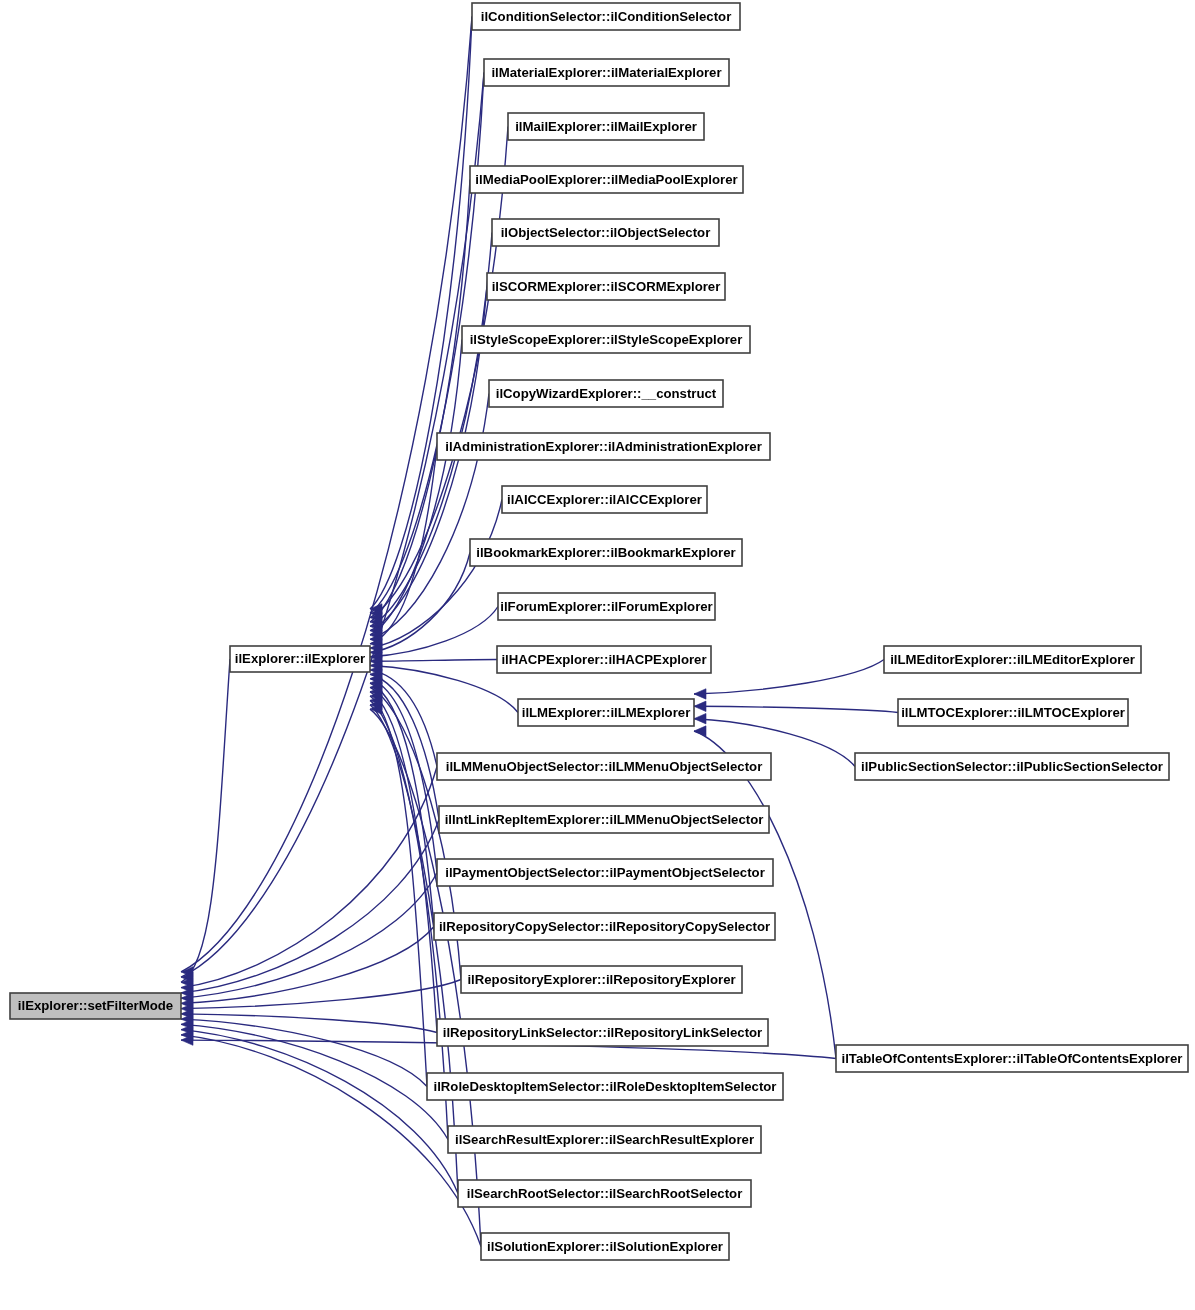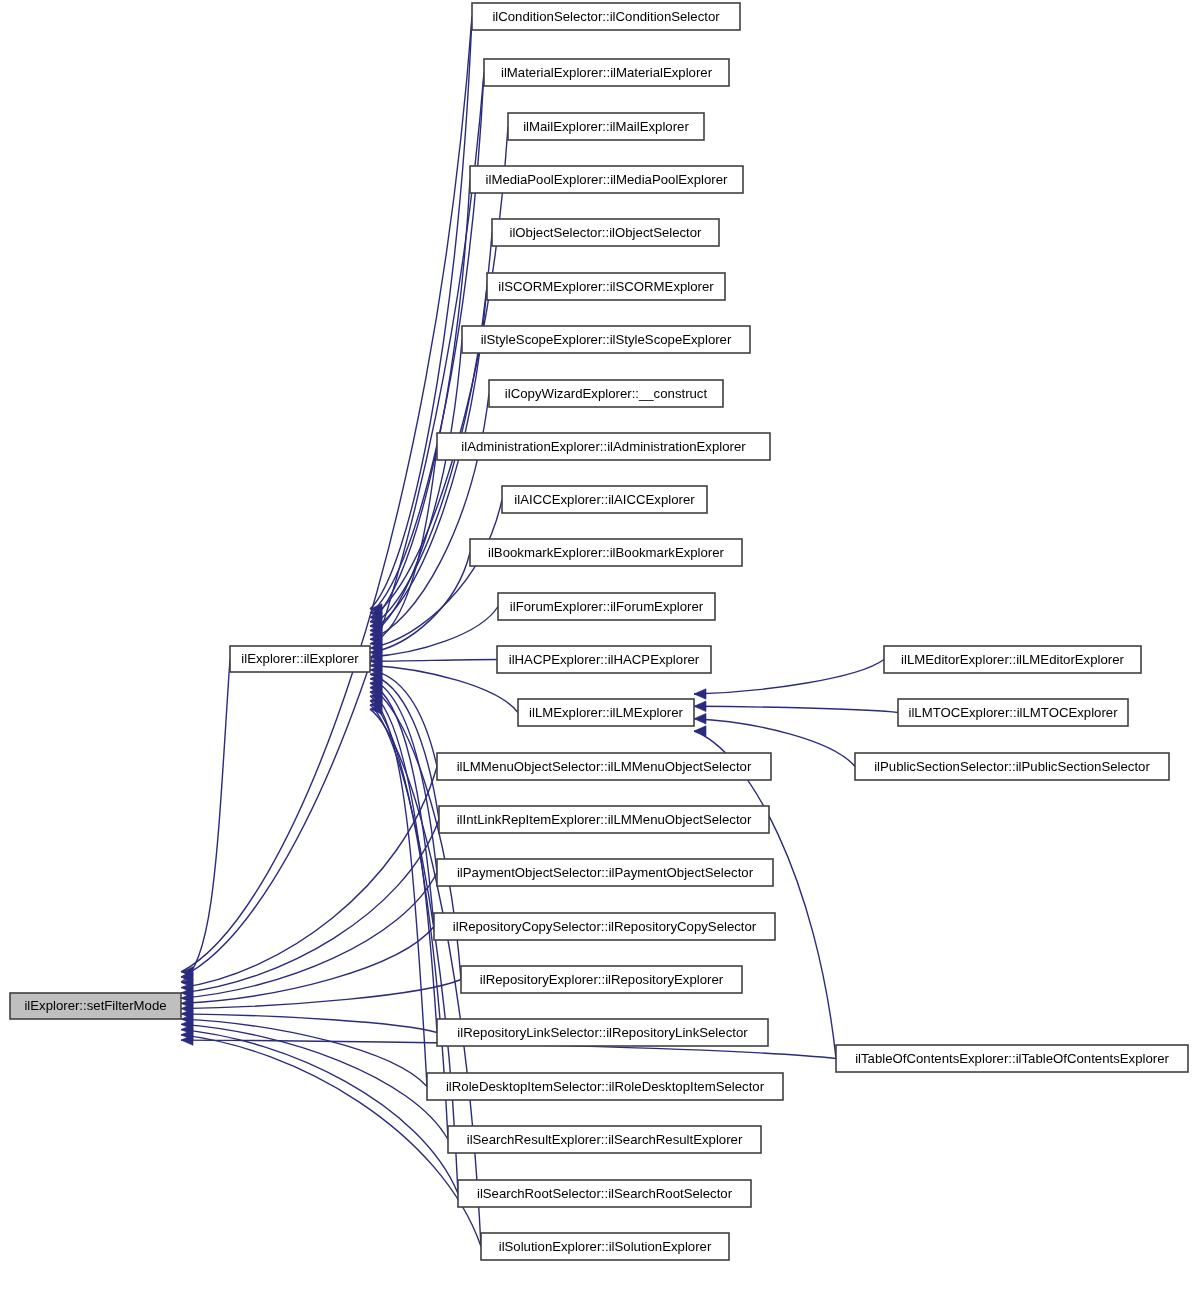--- a/index.html
+++ b/index.html
@@ -7,20 +7,21 @@
     padding: 0;
     background: #ffffff;
   }
   #graph-root {
     position: relative;
     width: 1195px;
     height: 1310px;
     background: #ffffff;
     font-family: "Liberation Sans", sans-serif;
     overflow: hidden;
+    font-weight: bold;
   }
   svg.graph-canvas {
     position: absolute;
     top: 0;
     left: 0;
     width: 1195px;
     height: 1310px;
   }
   .edge-path {
     fill: none;

